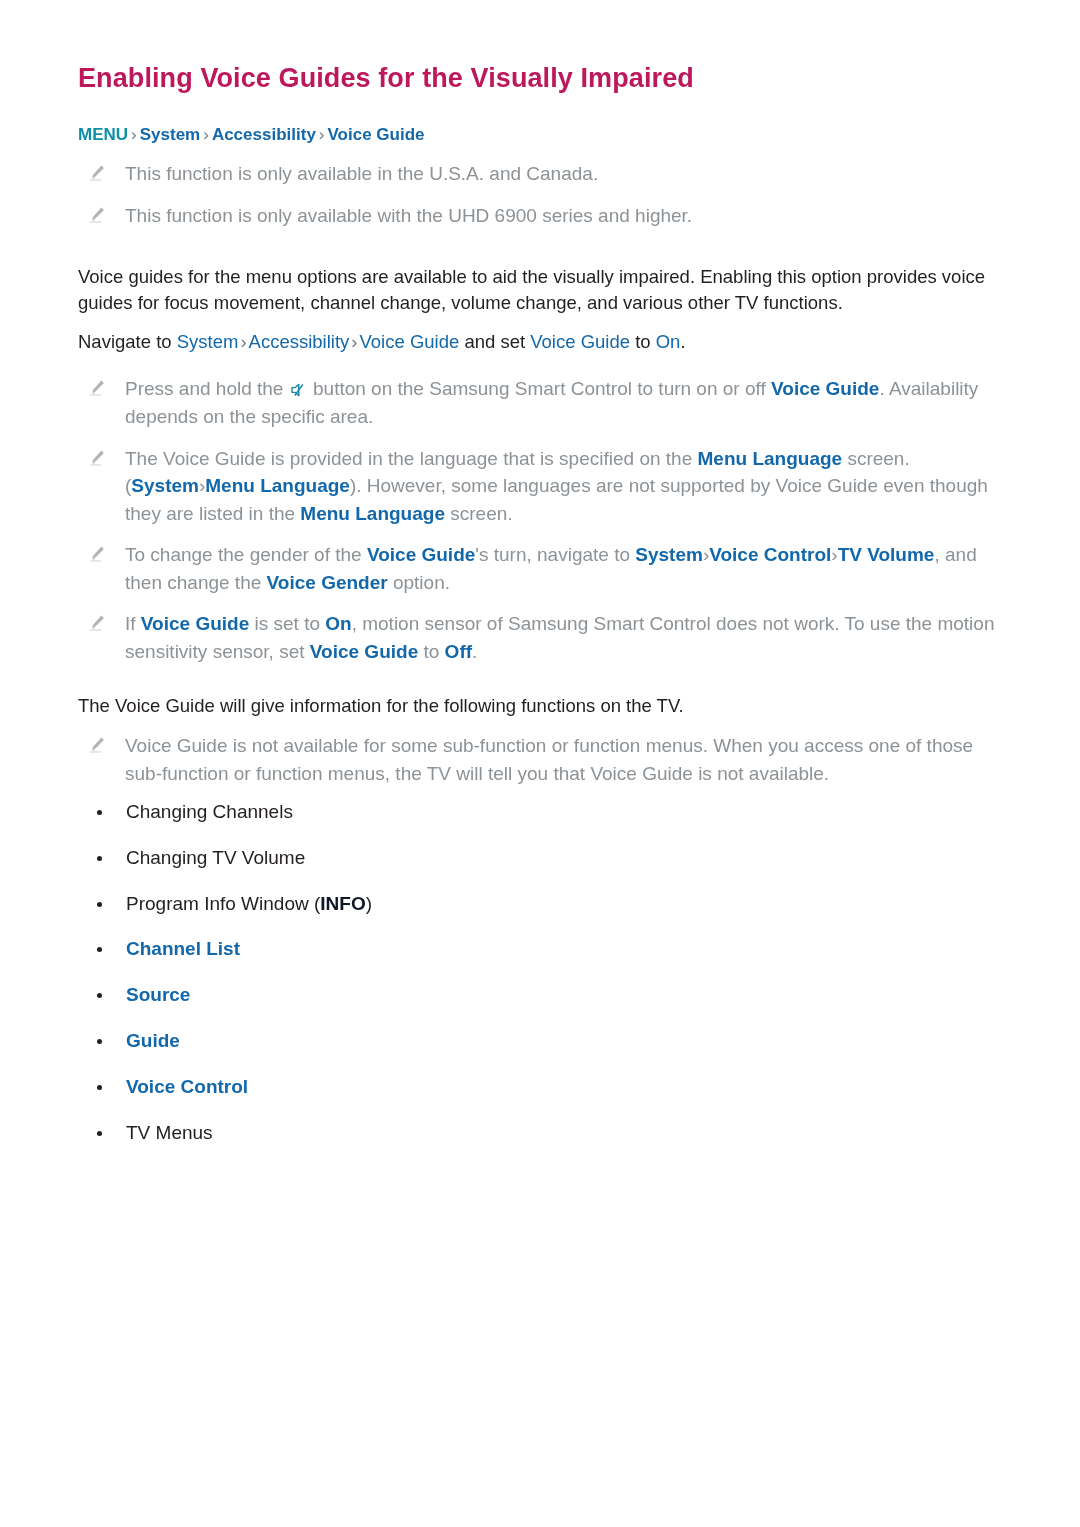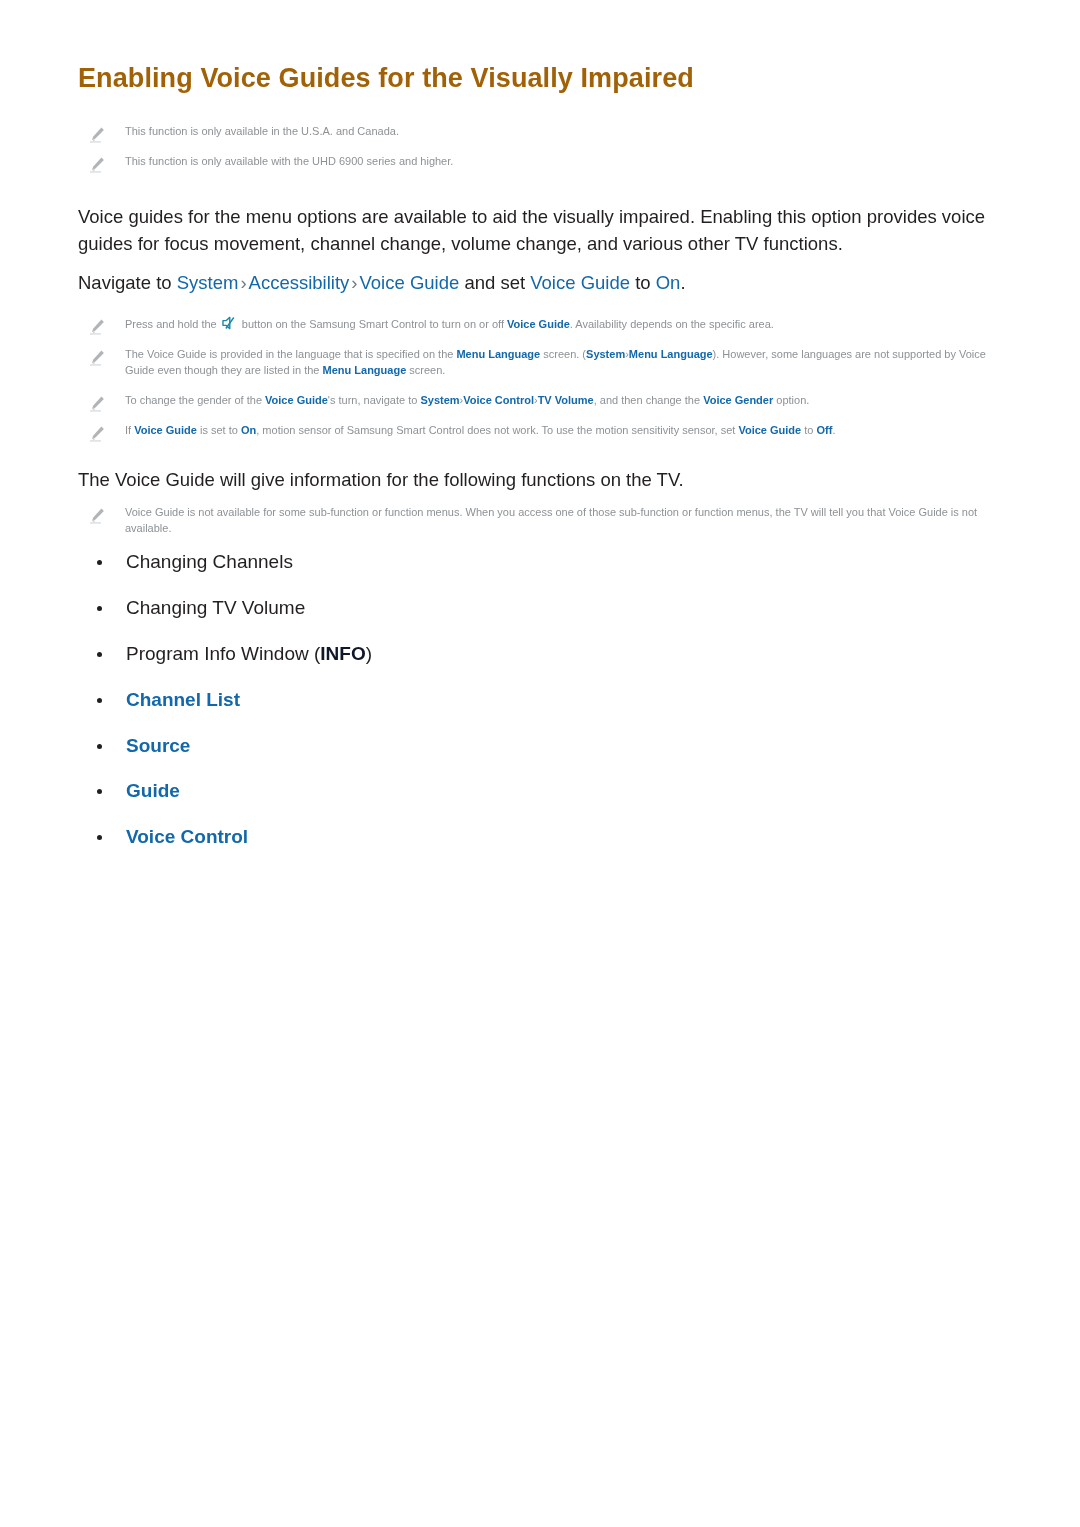--- a/index.html
+++ b/index.html
@@ -22,21 +22,21 @@
   }
   .content {
     position: absolute;
     left: 78px;
     top: 62px;
     width: 924px;
   }
 
   
   .page-title {
-    color: #a16207;
+    color: #be185d;
     font-size: 27px;
     font-weight: bold;
     letter-spacing: 0.1px;
     margin: 0 0 30px 0;
     line-height: 1.2;
   }
 
   
   .breadcrumb {
     font-size: 17px;
@@ -57,21 +57,21 @@
     font-weight: normal;
     padding: 0 3px;
   }
 
   
   .note {
     position: relative;
     padding-left: 47px;
     margin: 0 0 14px 0;
     color: #8d9296;
-    font-size: 11px;
+    font-size: 19px;
     line-height: 1.45;
   }
   .note:last-child { margin-bottom: 0; }
   .note .pencil-icon {
     position: absolute;
     left: 10px;
     top: 2px;
     width: 18px;
     height: 18px;
     display: block;
@@ -142,20 +142,23 @@
   }
 </style>
 </head>
 <body>
 
 <div class="page">
   <div class="content">
 
     <h1 class="page-title">Enabling Voice Guides for the Visually Impaired</h1>
 
+    <div class="breadcrumb">
+      <span class="crumb-first">MENU</span><span class="sep">›</span><span class="crumb">System</span><span class="sep">›</span><span class="crumb">Accessibility</span><span class="sep">›</span><span class="crumb">Voice Guide</span>
+    </div>
 
     <div class="note">
       <span class="pencil-icon">
         <svg viewBox="0 0 18 18" width="18" height="18" aria-hidden="true">
           <g fill="#b1b5b8">
             <path d="M13.4 1.6 L15.9 4.1 L7.2 12.8 L4.0 13.9 L5.1 10.8 Z"></path>
             <path d="M4.2 13.7 L5.4 12.5 L7.0 14.1 L5.8 15.3 Z" fill="#cfd3d5"></path>
           </g>
           <rect x="2" y="15.4" width="11" height="1.1" fill="#cfd3d5"></rect>
         </svg>
@@ -253,16 +256,17 @@
     </div>
 
     <ul class="bullets">
       <li><span class="dot"></span><span class="label">Changing Channels</span></li>
       <li><span class="dot"></span><span class="label">Changing TV Volume</span></li>
       <li><span class="dot"></span><span class="label">Program Info Window (</span><span class="inline-link">INFO</span><span class="label">)</span></li>
       <li class="link-item"><span class="dot"></span><span class="label">Channel List</span></li>
       <li class="link-item"><span class="dot"></span><span class="label">Source</span></li>
       <li class="link-item"><span class="dot"></span><span class="label">Guide</span></li>
       <li class="link-item"><span class="dot"></span><span class="label">Voice Control</span></li>
+      <li><span class="dot"></span><span class="label">TV Menus</span></li>
     </ul>
 
   </div>
 </div>
 
 </body></html>

